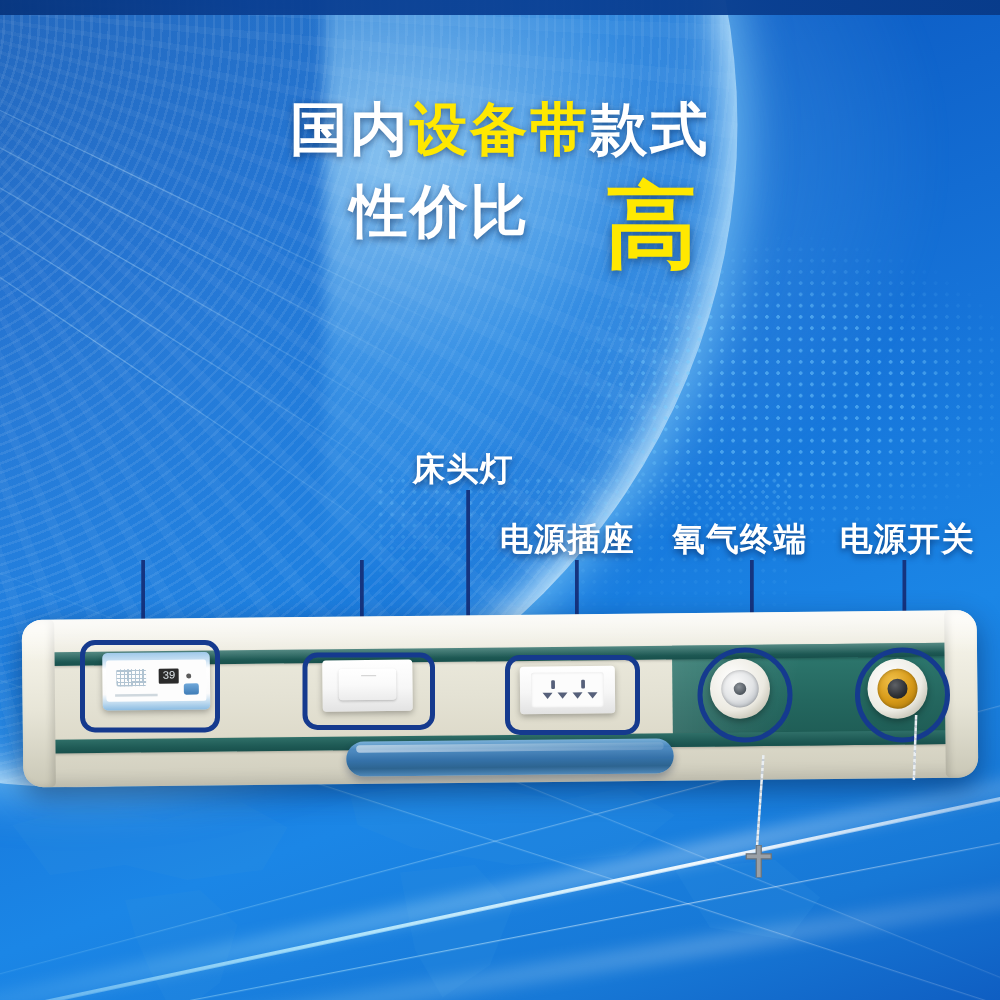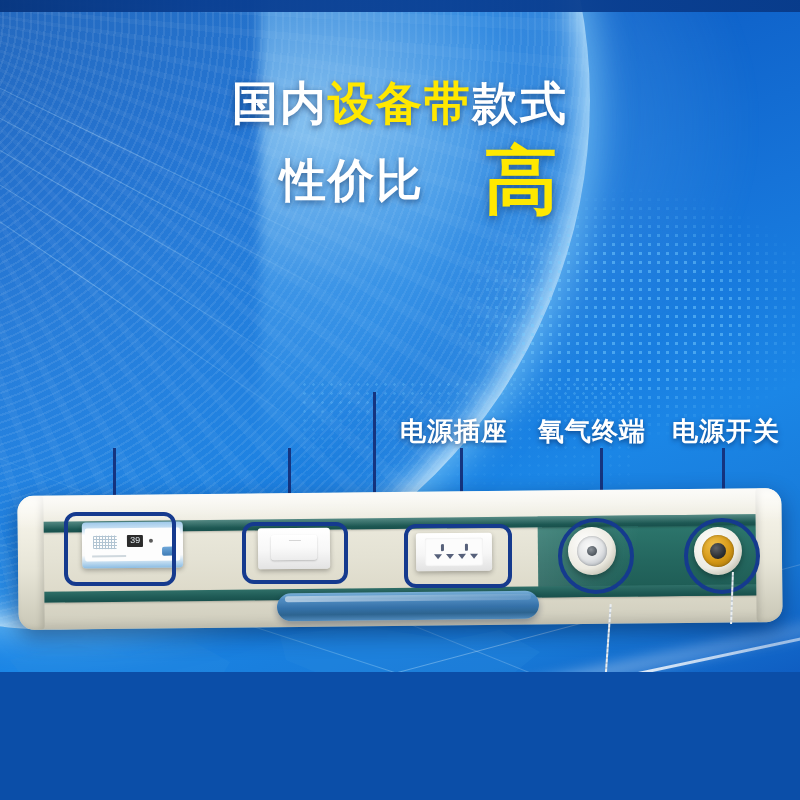--- a/index.html
+++ b/index.html
@@ -1,21 +1,21 @@
 <!DOCTYPE html>
 <html><head>
 <meta charset="utf-8">
 <style>
   html,body{margin:0;padding:0;}
   body{
     width:800px;height:800px;overflow:hidden;
     font-family:"Liberation Sans","DejaVu Sans",sans-serif;
     background:#0b4ea8;
   }
-  #stage{position:relative;width:800px;height:672px;overflow:hidden;background:#0a4fae;}
+  #stage{position:relative;width:800px;height:800px;overflow:hidden;background:#0a4fae;}
 
   
   .bg-base{
     position:absolute;inset:0;
     background:
       linear-gradient(160deg,#0c55b4 0%,#0d5ec6 22%,#1673d8 48%,#1b86e6 70%,#1778d6 88%,#0f5ec2 100%);
   }
   .bg-top-strip{
     position:absolute;left:0;right:0;top:0;height:12px;
     background:linear-gradient(90deg,#07357e 0%,#0a3f92 25%,#0a4094 55%,#083a88 100%);
@@ -92,21 +92,21 @@
   .headline{position:absolute;left:0;right:0;top:78px;text-align:center;}
   .hl-line1{
     font-size:46px;font-weight:700;letter-spacing:2px;line-height:1.12;color:#ffffff;
     text-shadow:0 2px 6px rgba(0,25,70,.55);
   }
   .hl-line1 .hi{color:#ffe800;}
   .hl-line2{
     margin-top:14px;
     font-size:46px;font-weight:700;letter-spacing:2px;line-height:1.12;color:#ffffff;
     text-shadow:0 2px 6px rgba(0,25,70,.55);
-    display:flex;justify-content:center;align-items:center;gap:60px;padding-left:40px;
+    display:flex;justify-content:center;align-items:flex-start;gap:60px;padding-left:40px;
   }
   .hl-big{font-size:74px;color:#ffe800;font-weight:700;line-height:1;text-shadow:0 3px 8px rgba(0,25,70,.5);}
 
   
   .callout{position:absolute;color:#fff;font-weight:700;font-size:26px;letter-spacing:1px;
            text-shadow:0 2px 5px rgba(0,30,80,.6);white-space:nowrap;}
   .leader{position:absolute;width:3px;background:#15347f;}
 
   
   .panel-wrap{position:absolute;left:18px;top:492px;width:764px;height:140px;}
@@ -159,21 +159,21 @@
   .rail:after{
     content:"";position:absolute;left:8px;right:8px;top:3px;height:6px;border-radius:4px;
     background:linear-gradient(90deg,rgba(255,255,255,.55),rgba(255,255,255,.12));
   }
 
   
   .comp{position:absolute;}
   .intercom{
     left:82px;top:522px;width:86px;height:46px;border-radius:4px;
     background:linear-gradient(180deg,#9fc9ea,#cfe4f5 16%,#ffffff 28%,#fbfbfb 72%,#bcd9ef 88%,#8cbce2 100%);
-    box-shadow:0 2px 5px rgba(0,0,0,.3);transform:rotate(-0.6deg);padding-left:15px;
+    box-shadow:0 2px 5px rgba(0,0,0,.3);transform:rotate(-0.6deg);
   }
   .ic-face{position:absolute;left:3px;top:6px;right:3px;bottom:7px;background:#fdfdfd;border-radius:2px;}
   .ic-grille{
     position:absolute;left:8px;top:7px;width:24px;height:14px;border-radius:2px;
     background:
       repeating-linear-gradient(90deg,#9fb6c8 0 1px,transparent 1px 3px),
       repeating-linear-gradient(0deg,#9fb6c8 0 1px,transparent 1px 3px);
     opacity:.8;
   }
   .ic-display{
@@ -295,20 +295,21 @@
   <div class="beam soft" style="top:770px;transform:rotate(-9deg);opacity:.35;"></div>
 
   <div class="headline">
     <div class="hl-line1"><span>国内</span><span class="hi">设备带</span><span>款式</span></div>
     <div class="hl-line2">
       <span>性价比</span>
       <span class="hl-big">高</span>
     </div>
   </div>
 
+  <div class="callout" style="left:330px;top:358px;"><span>床头灯</span></div>
   <div class="callout" style="left:400px;top:414px;"><span>电源插座</span></div>
   <div class="callout" style="left:538px;top:414px;"><span>氧气终端</span></div>
   <div class="callout" style="left:672px;top:414px;"><span>电源开关</span></div>
 
   <div class="leader" style="left:113px;top:448px;height:72px;"></div>
   <div class="leader" style="left:288px;top:448px;height:78px;"></div>
   <div class="leader" style="left:373px;top:392px;height:208px;"></div>
   <div class="leader" style="left:460px;top:448px;height:84px;"></div>
   <div class="leader" style="left:600px;top:448px;height:78px;"></div>
   <div class="leader" style="left:722px;top:448px;height:78px;"></div>

